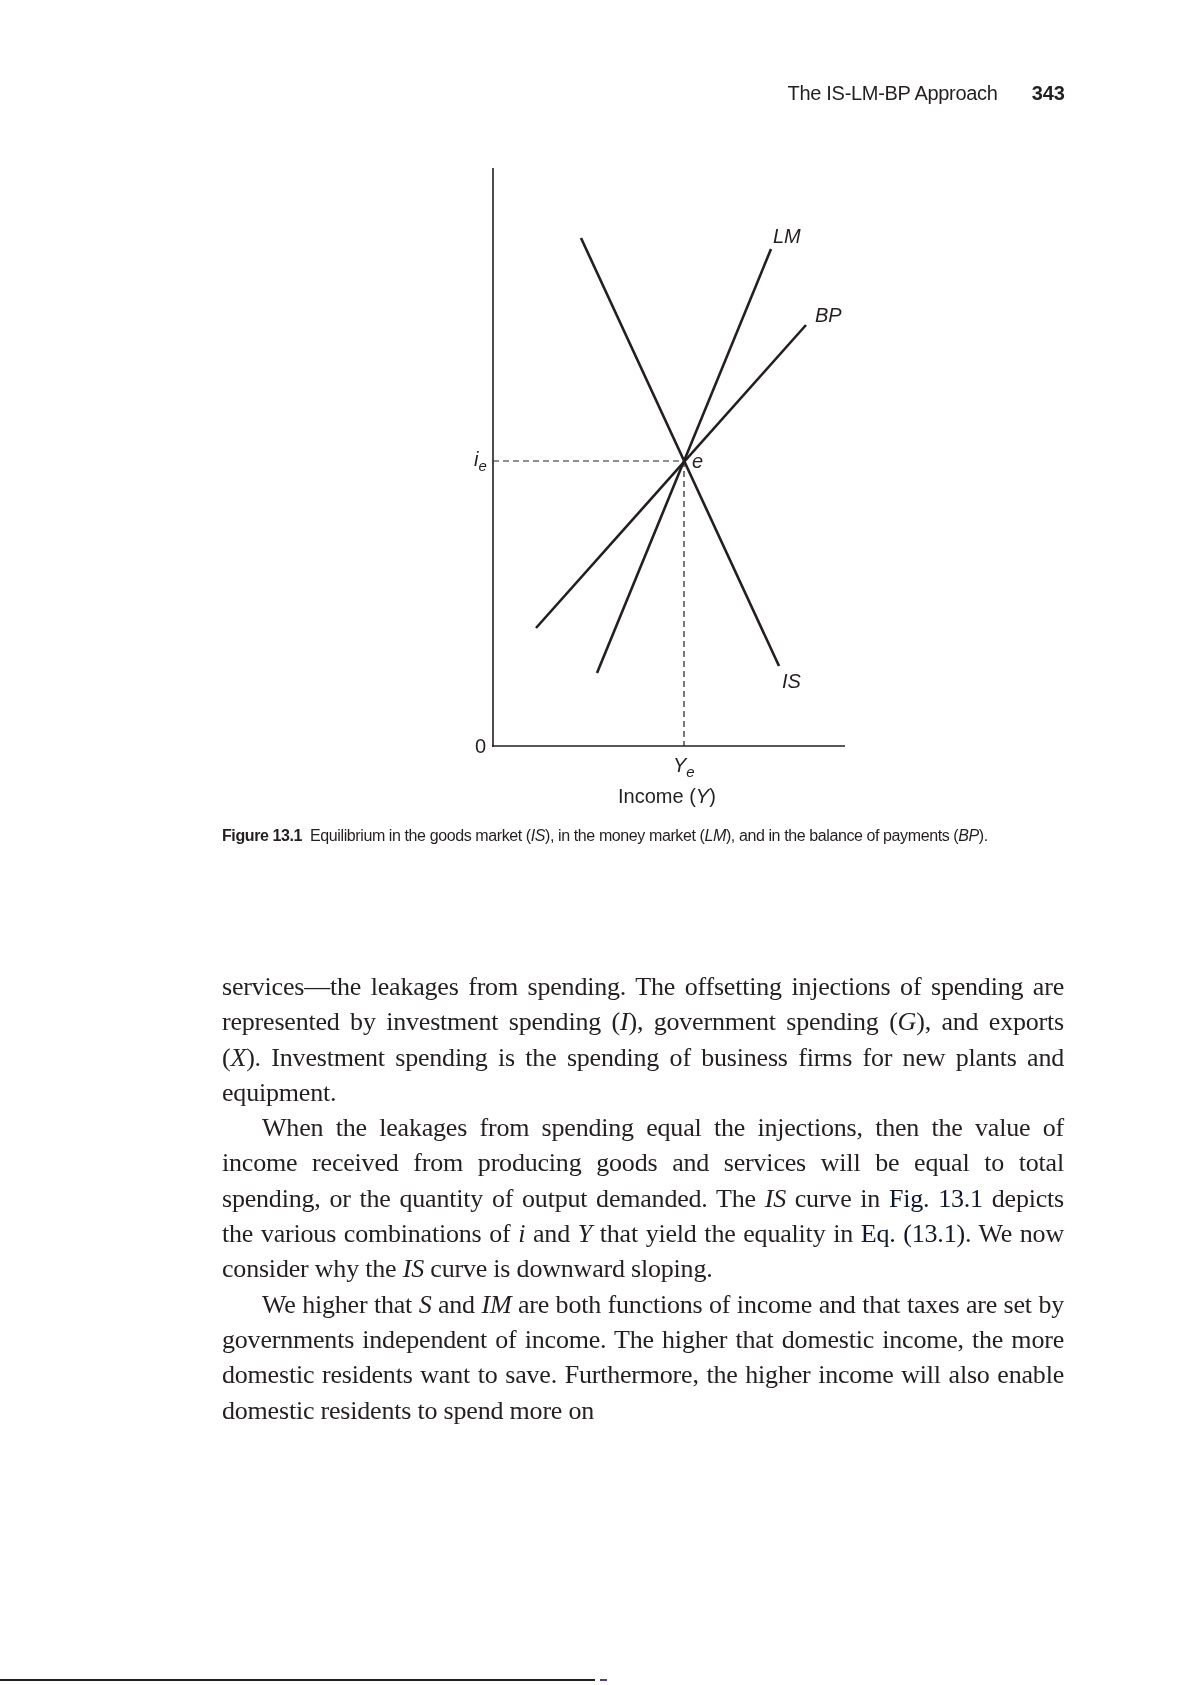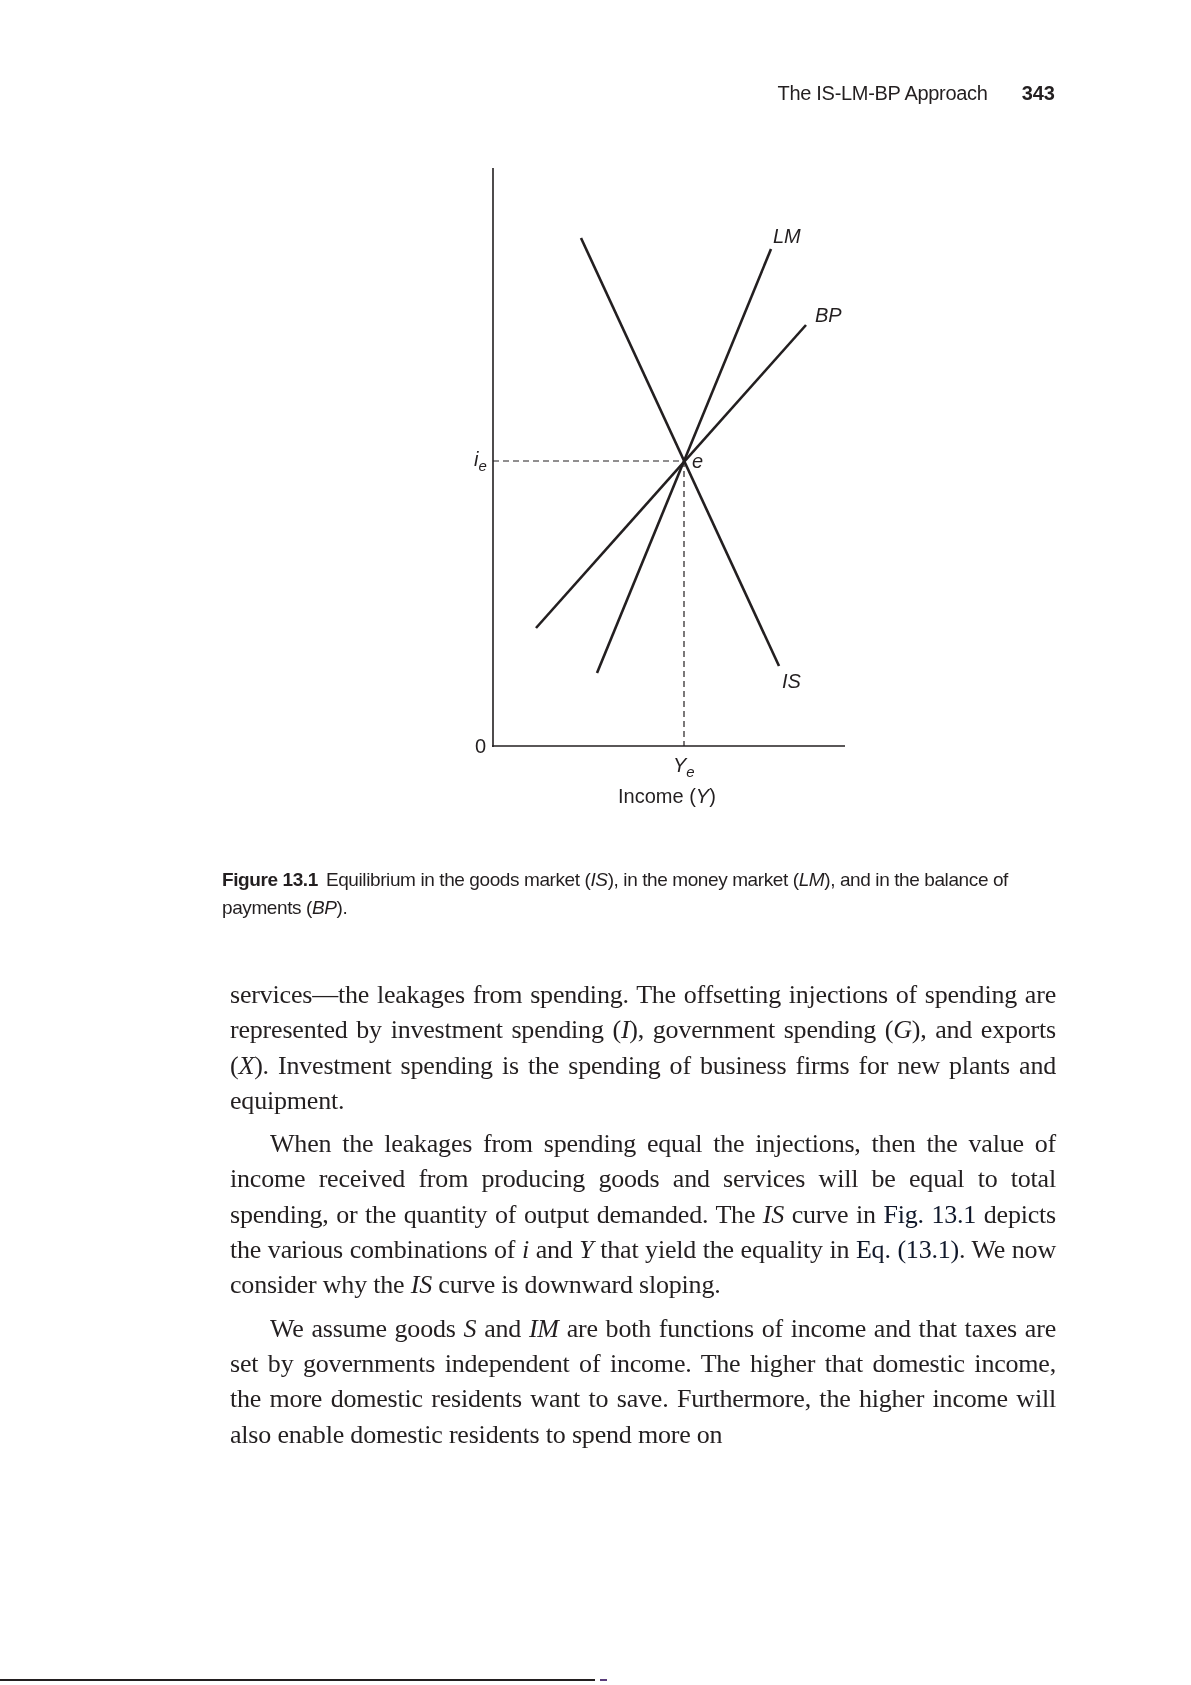--- a/index.html
+++ b/index.html
@@ -1,25 +1,25 @@
 <!DOCTYPE html>
 <html><head>
 <meta charset="utf-8">
 <style>
   html, body { margin: 0; padding: 0; background: #ffffff; }
   body { width: 1191px; height: 1685px; position: relative; overflow: hidden; color: #231f20; }
-  .header { position: absolute; top: 82px; right: 136px; font-family: "Liberation Sans", "DejaVu Sans", sans-serif; font-size: 20px; color: #231f20; display: flex; gap: 34px; align-items: baseline; }
+  .header { position: absolute; top: 82px; right: 126px; font-family: "Liberation Sans", "DejaVu Sans", sans-serif; font-size: 20px; color: #231f20; display: flex; gap: 34px; align-items: baseline; }
   .header .running { font-weight: normal; letter-spacing: -0.3px; }
   .header .pageno { font-weight: bold; }
   svg.chart { position: absolute; left: 0; top: 0; }
   .chart text { font-family: "Liberation Sans", "DejaVu Sans", sans-serif; fill: #231f20; }
-  .caption { position: absolute; left: 222px; top: 822px; width: 852px; font-family: "Liberation Sans", "DejaVu Sans", sans-serif; font-size: 19px; line-height: 28px; letter-spacing: -0.4px; margin-top: 44px; }
+  .caption { position: absolute; left: 222px; top: 822px; width: 852px; font-family: "Liberation Sans", "DejaVu Sans", sans-serif; font-size: 16px; line-height: 28px; letter-spacing: -0.4px; }
   .caption .label { font-weight: bold; margin-right: 8px; }
   .body-text { position: absolute; left: 222px; top: 969px; width: 842px; font-family: "Liberation Serif", "DejaVu Serif", serif; font-size: 26px; line-height: 35.3px; text-align: justify; letter-spacing: -0.2px; }
-  .body-text p { margin: 8px; }
+  .body-text p { margin: 0; }
   .body-text p.indent { text-indent: 40px; }
   .equation { position: relative; height: 54px; line-height: 54px; }
   .equation .eq { position: absolute; left: 252px; font-style: italic; word-spacing: 4px; }
   .equation .eqno { position: absolute; right: 0; }
   a.xref { color: #0f172a; text-decoration: none; }
   i { font-style: italic; }
   .footer-rule { position: absolute; left: 0; top: 1679px; width: 595px; height: 2px; background: #231f20; }
   .footer-mark { position: absolute; left: 600px; top: 1679px; width: 7px; height: 2px; background: #5a3d7a; }
 </style>
 </head>
@@ -52,17 +52,17 @@
   <text x="618" y="803" font-size="20"><tspan>Income (</tspan><tspan font-style="italic">Y</tspan><tspan>)</tspan></text>
 </svg>
 
 <div class="caption">
   <span class="label">Figure 13.1</span><span>Equilibrium in the goods market (</span><i>IS</i><span>), in the money market (</span><i>LM</i><span>), and in the balance of payments (</span><i>BP</i><span>).</span>
 </div>
 
 <div class="body-text">
   <p><span>services—the leakages from spending. The offsetting injections of spending are represented by investment spending (</span><i>I</i><span>), government spending (</span><i>G</i><span>), and exports (</span><i>X</i><span>). Investment spending is the spending of business firms for new plants and equipment.</span></p>
   <p class="indent"><span>When the leakages from spending equal the injections, then the value of income received from producing goods and services will be equal to total spending, or the quantity of output demanded. The </span><i>IS</i><span> curve in </span><a class="xref" href="#">Fig. 13.1</a><span> depicts the various combinations of </span><i>i</i><span> and </span><i>Y</i><span> that yield the equality in </span><a class="xref" href="#">Eq. (13.1)</a><span>. We now consider why the </span><i>IS</i><span> curve is downward sloping.</span></p>
-  <p class="indent"><span>We assume goods </span><i>S</i><span> and </span><i>IM</i><span> are both functions of income and that taxes are set by governments independent of income. The higher that domestic income, the more domestic residents want to save. Furthermore, the higher income will also enable domestic residents to spend more on</span></p>
+  <p class="indent"><span>We higher that </span><i>S</i><span> and </span><i>IM</i><span> are both functions of income and that taxes are set by governments independent of income. The higher that domestic income, the more domestic residents want to save. Furthermore, the higher income will also enable domestic residents to spend more on</span></p>
 </div>
 
 <div class="footer-rule"></div>
 <div class="footer-mark"></div>
 
 </body></html>

